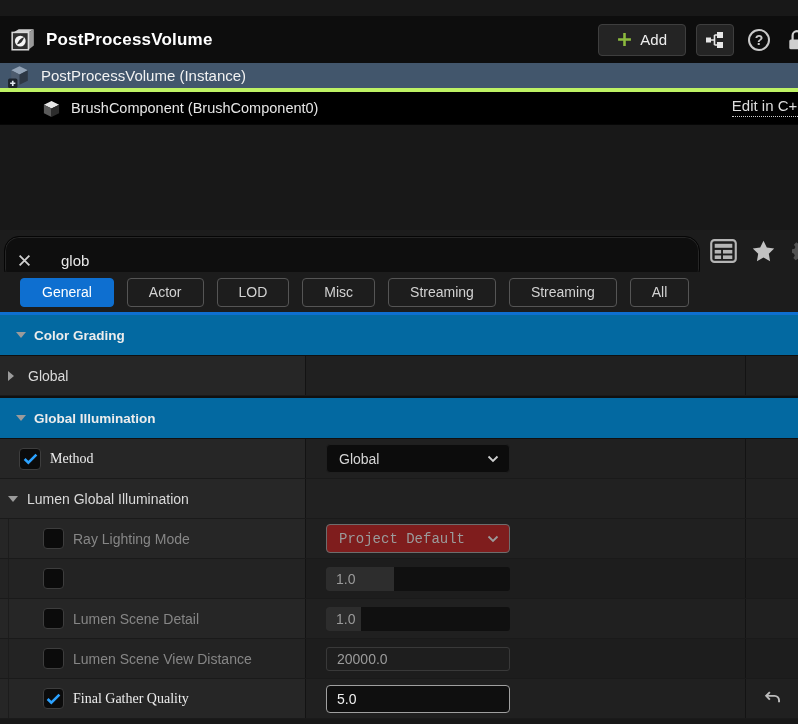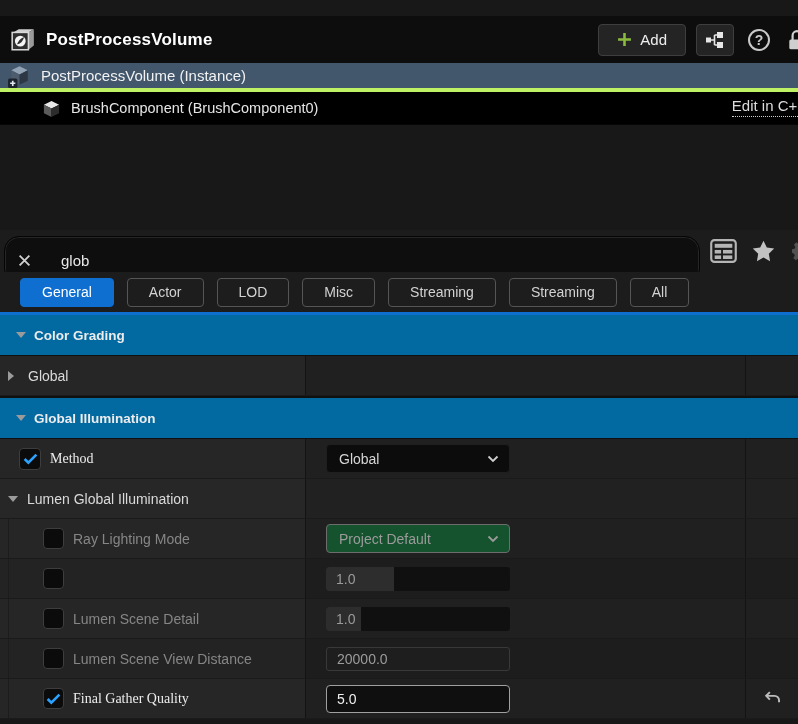--- a/index.html
+++ b/index.html
@@ -57,21 +57,21 @@
   .rowlabel { color:#dadada; font-size:14px; margin-left:9px; }
   .rowlabel.lead { margin-left:14px; }
   .dim { color:#868686; }
   .bright { color:#ededed;font-family:Liberation Serif, serif; }
 
   .cb { width:22px; height:22px; border-radius:4px; background:#0b0b0b; border:1px solid #3d3d3d; margin-left:19px; display:flex; align-items:center; justify-content:center; cursor:pointer; flex:0 0 auto; }
   .sub .cb { margin-left:43px; width:21px; height:21px; }
   .sub .pname::before { content:""; position:absolute; left:8px; top:0; bottom:0; width:1px; background:#1c1c1c; }
 
   .dropdown { width:184px; height:29px; background:#0c0c0c; border:1px solid #1f1f1f; border-radius:4px; display:flex; align-items:center; justify-content:space-between; padding:0 10px 0 12px; color:#d6d6d6; font-size:14px; cursor:pointer; }
-  .dropdown.disabled { background:#14532d; border:1px solid #6d6d6d; color:#9b9b9b; }
+  .dropdown.disabled { background:#7f1d1d; border:1px solid #6d6d6d; color:#9b9b9b;font-family:Liberation Mono, monospace; }
 
   .numfield { position:relative; width:184px; height:24px; background:#101010; border-radius:3px; overflow:hidden; color:#9b9b9b; font-size:14px; line-height:24px; cursor:text; }
   .numfield .fill { position:absolute; left:0; top:0; bottom:0; background:#2d2d2d; }
   .numfield .num { position:relative; padding-left:10px; }
   .numfield.flat { background:#1e1e1e; border:1px solid #393939; line-height:22px; }
   .numfield.focused { height:28px; line-height:26px; background:#0f0f0f; border:1px solid #a0a0a0; color:#f0f0f0; border-radius:4px; }
 </style>
 </head>
 <body>
 

